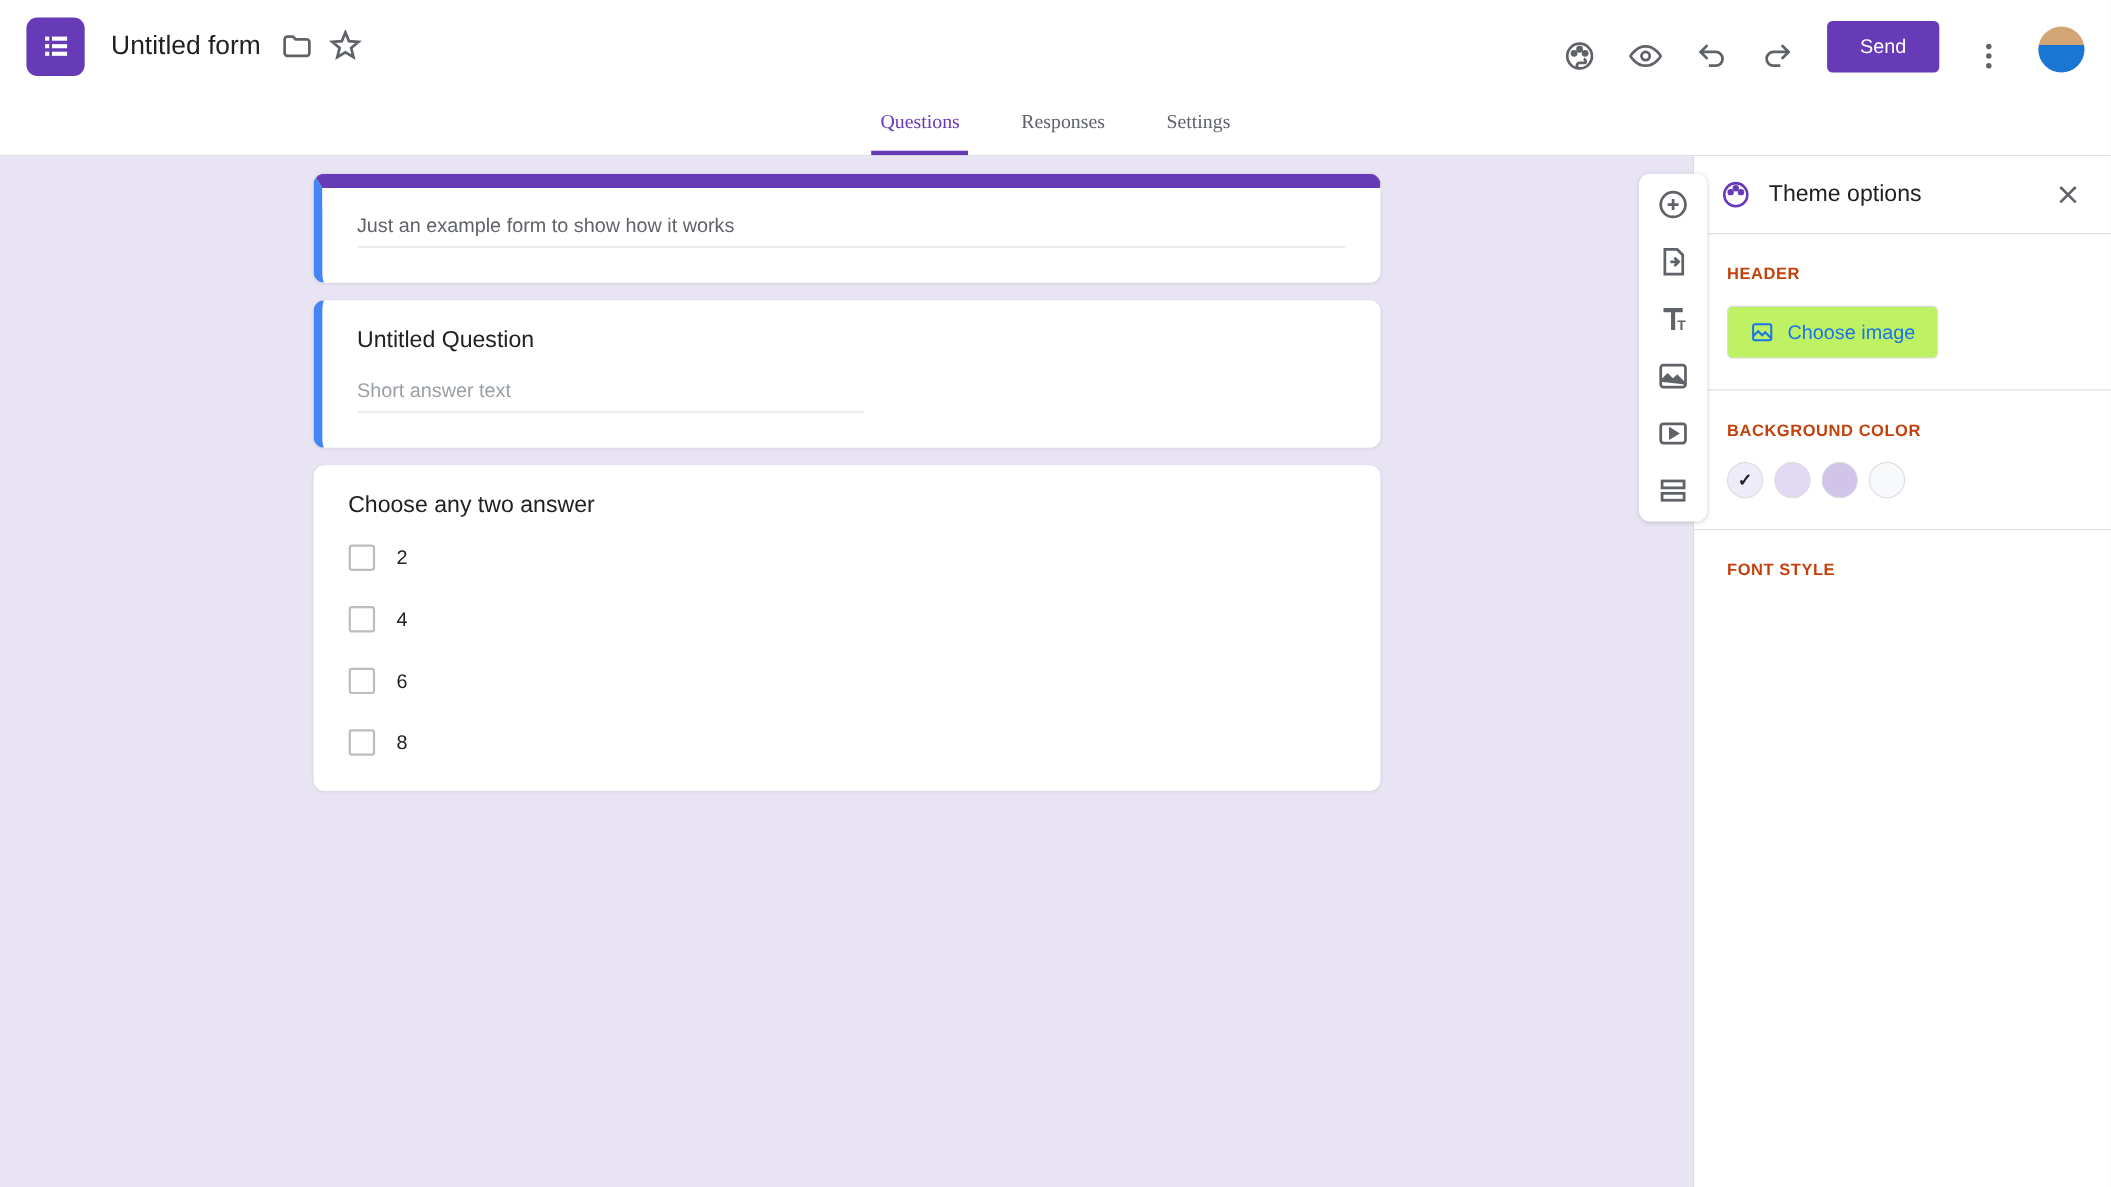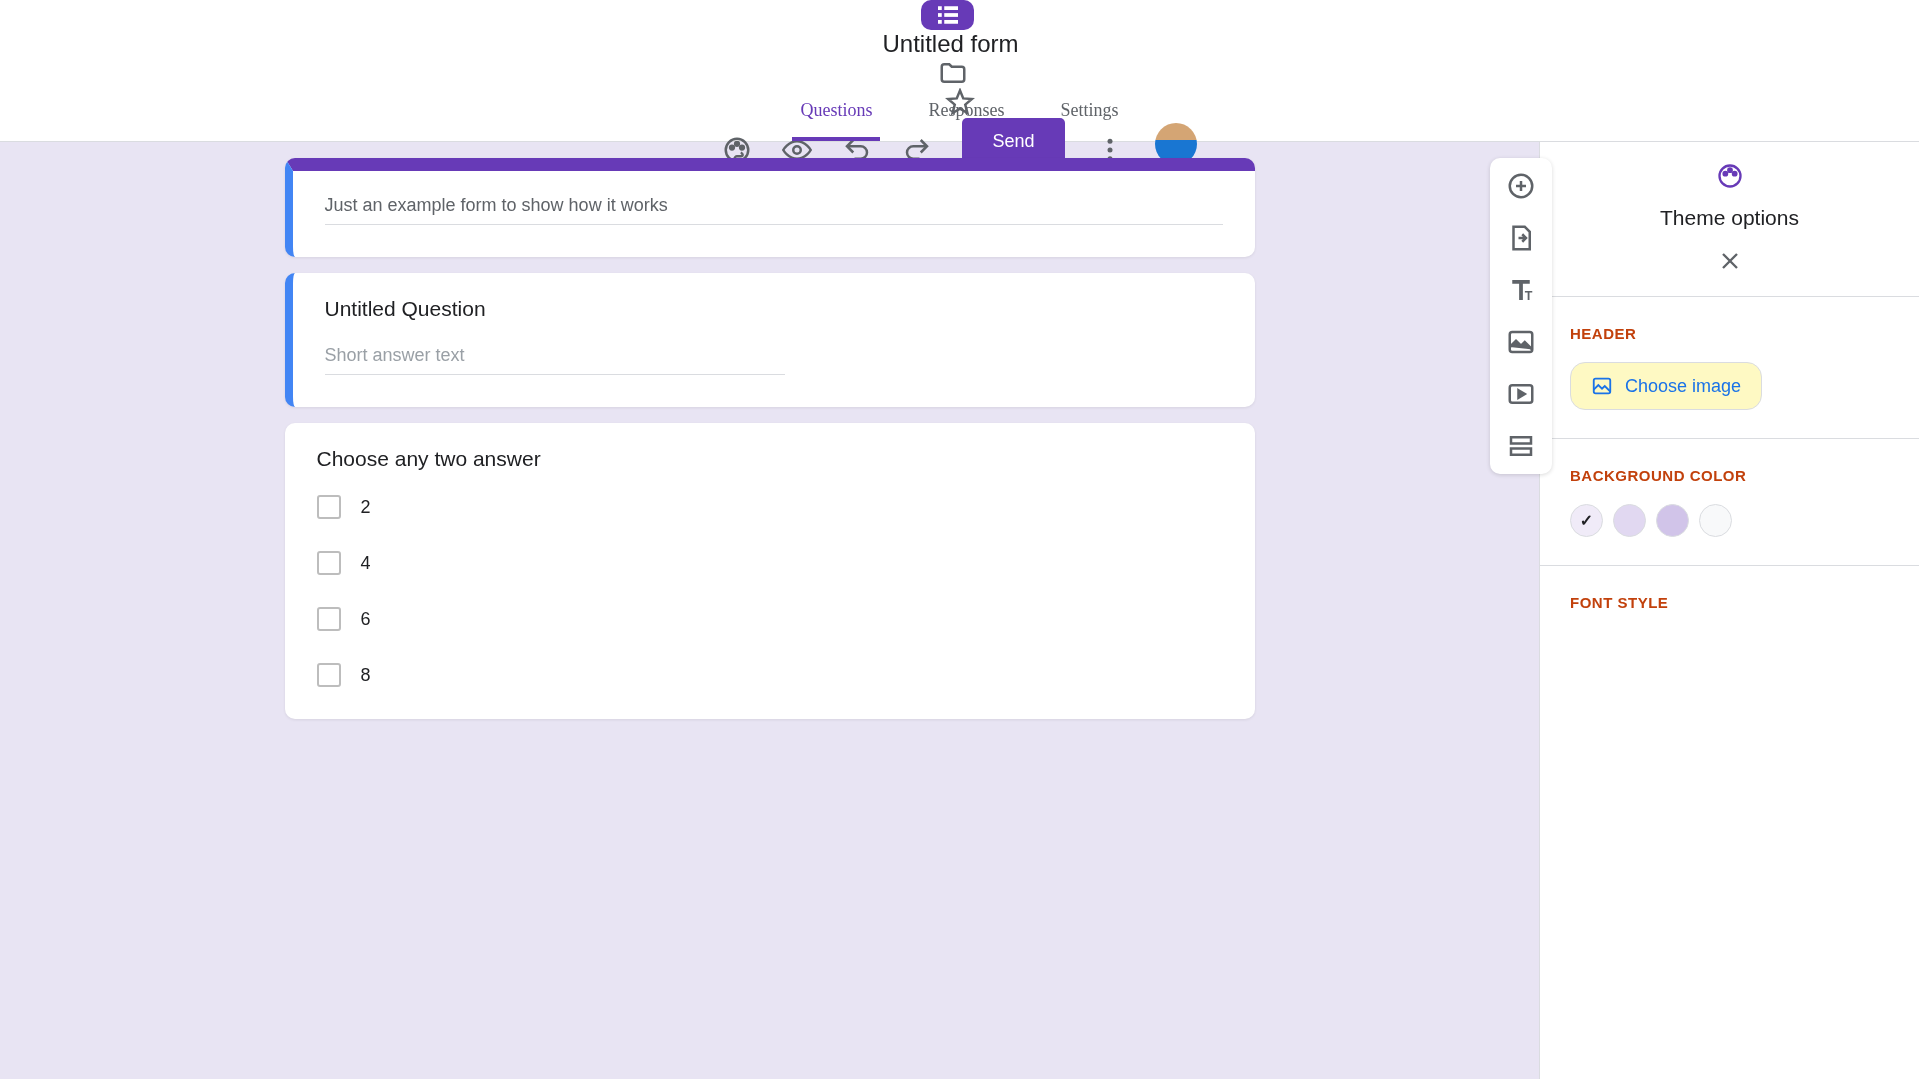--- a/index.html
+++ b/index.html
@@ -1,19 +1,19 @@
 <!DOCTYPE html>
 <html><head>
 <meta charset="utf-8">
 <style>
 * { margin: 0; padding: 0; box-sizing: border-box; font-family: Arial, Roboto, sans-serif; }
 body { background: #fff; width: 1919px; height: 1079px; overflow: hidden; }
 
 
-.header { display: flex; align-items: center; height: 84px; padding: 0 24px; flex-direction: column; }
+.header { display: flex; align-items: center; height: 84px; padding: 0 24px; }
 .logo { width: 53px; height: 53px; background: #673ab7; border-radius: 10px; display: flex; align-items: center; justify-content: center; margin-right: 24px; }
 .logo svg { width: 30px; height: 30px; }
 .form-title { font-size: 24px; color: #202124; margin-right: 18px; }
 .header-icon { width: 30px; height: 30px; color: #5f6368; cursor: pointer; display: flex; align-items: center; justify-content: center; }
 .header-icon svg { width: 30px; height: 30px; }
 .header-spacer { flex: 1; }
 .header-actions { display: flex; align-items: flex-end; gap: 30px; }
 .send-btn { background: #673ab7; color: white; border: none; padding: 13px 30px; border-radius: 5px; font-size: 18px; font-weight: 500; cursor: pointer; }
 .avatar { width: 42px; height: 42px; border-radius: 50%; background: linear-gradient(#d4a574 40%, #1976d2 40%); }
 
@@ -41,26 +41,26 @@
 .checkbox { width: 24px; height: 24px; border: 2px solid #bdbdbd; border-radius: 3px; }
 .checkbox-label { font-size: 18px; color: #202124; }
 
 
 .float-toolbar { position: absolute; left: 1490px; top: 16px; width: 62px; background: #fff; border-radius: 10px; box-shadow: 0 1px 4px rgba(0,0,0,0.15); padding: 12px 0; display: flex; flex-direction: column; align-items: center; gap: 20px; }
 .float-btn { width: 32px; height: 32px; color: #5f6368; cursor: pointer; display: flex; align-items: center; justify-content: center; }
 .float-btn svg { width: 30px; height: 30px; }
 
 
 .theme-panel { width: 380px; background: #fff; border-left: 1px solid #dadce0; display: flex; flex-direction: column; }
-.theme-header { display: flex; align-items: center; padding: 20px 24px; border-bottom: 1px solid #dadce0; gap: 16px; flex-direction: column; }
+.theme-header { display: flex; align-items: center; padding: 20px 24px; border-bottom: 1px solid #dadce0; gap: 16px; }
 .theme-header svg { width: 28px; height: 28px; color: #673ab7; }
 .theme-title { font-size: 21px; color: #202124; flex: 1; }
 .theme-section { padding: 28px 30px; border-bottom: 1px solid #dadce0; }
 .section-label { font-size: 15px; font-weight: 700; color: #c2410c; letter-spacing: 0.5px; margin-bottom: 20px; }
-.choose-image-btn { display: inline-flex; align-items: center; gap: 12px; padding: 12px 20px; border: 1px solid #dadce0; border-radius: 15px; color: #1a73e8; font-size: 18px; cursor: pointer; background: #fef9c3; }
+.choose-image-btn { display: inline-flex; align-items: center; gap: 12px; padding: 12px 20px; border: 1px solid #dadce0; border-radius: 5px; color: #1a73e8; font-size: 18px; cursor: pointer; background: #bef264; }
 .choose-image-btn svg { width: 22px; height: 22px; }
 .color-grid { display: flex; flex-wrap: wrap; gap: 10px; max-width: 260px; }
 .color-swatch { width: 33px; height: 33px; border-radius: 50%; cursor: pointer; display: flex; align-items: center; justify-content: center; }
 .color-swatch.selected::after { content: "✓"; color: white; font-size: 18px; font-weight: bold; }
 .color-swatch.add { background: #f1f3f4; color: #5f6368; font-size: 22px; }
 .bg-grid { display: flex; gap: 10px; }
 .bg-swatch { width: 33px; height: 33px; border-radius: 50%; cursor: pointer; display: flex; align-items: center; justify-content: center; border: 1px solid #dadce0; }
 .bg-swatch.selected::after { content: "✓"; color: #202124; font-size: 16px; font-weight: bold; }
 .font-select { width: 100%; padding: 18px 20px; border: 1px solid #dadce0; border-radius: 5px; font-size: 18px; color: #202124; display: flex; justify-content: space-between; align-items: center; cursor: pointer; }
 .font-select svg { width: 14px; height: 14px; color: #5f6368; }

